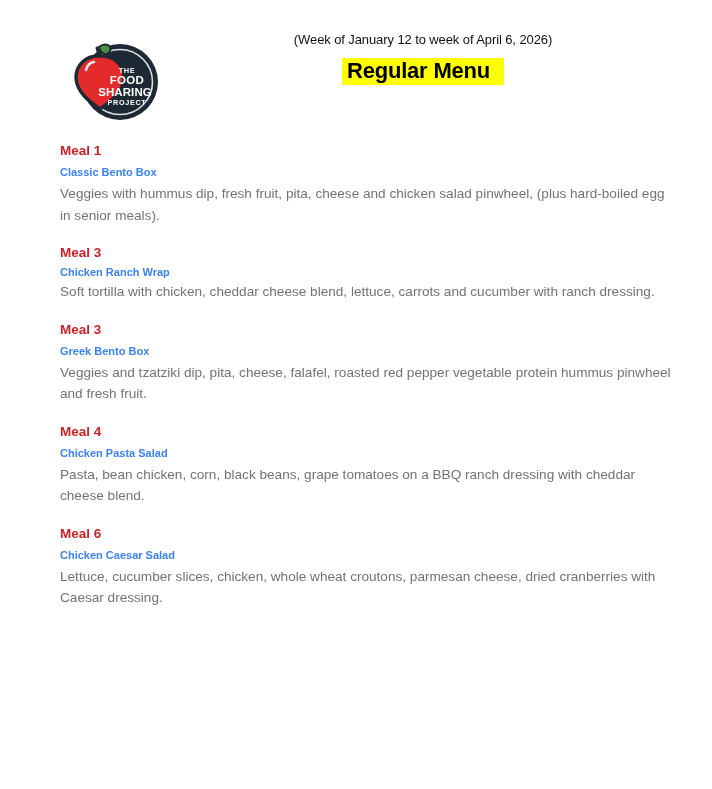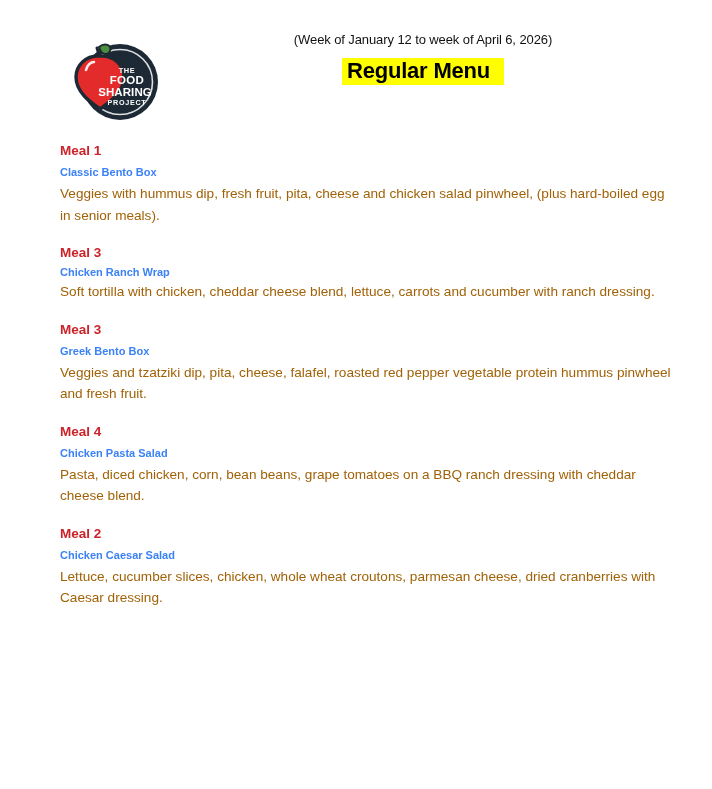--- a/index.html
+++ b/index.html
@@ -89,21 +89,21 @@
   .meal-name {
     font-size: 11px;
     font-weight: bold;
     color: #3b82f6;
     line-height: 18px;
     margin-bottom: 2px;
   }
   .meal-desc {
     font-size: 13.6px;
     font-weight: normal;
-    color: #a16207;
+    color: #737373;
     line-height: 21.5px;
   }
   .meal-desc .endpunct {
     font-weight: bold;
   }
 
   
   .meal.tight .meal-label { margin-bottom: 1px; }
   .meal.tight .meal-name { margin-bottom: 0px; }
 </style>
@@ -164,23 +164,23 @@
 
   <div class="meal">
     <div class="meal-label">Meal 3</div>
     <div class="meal-name">Greek Bento Box</div>
     <div class="meal-desc">Veggies and tzatziki dip, pita, cheese, falafel, roasted red pepper vegetable protein hummus pinwheel and fresh fruit.</div>
   </div>
 
   <div class="meal">
     <div class="meal-label">Meal 4</div>
     <div class="meal-name">Chicken Pasta Salad</div>
-    <div class="meal-desc">Pasta, diced chicken, corn, bean beans, grape tomatoes on a BBQ ranch dressing with cheddar cheese blend.</div>
+    <div class="meal-desc">Pasta, bean chicken, corn, black beans, grape tomatoes on a BBQ ranch dressing with cheddar cheese blend.</div>
   </div>
 
   <div class="meal">
-    <div class="meal-label">Meal 2</div>
+    <div class="meal-label">Meal 6</div>
     <div class="meal-name">Chicken Caesar Salad</div>
     <div class="meal-desc">Lettuce, cucumber slices, chicken, whole wheat croutons, parmesan cheese, dried cranberries with Caesar dressing.</div>
   </div>
 
 
 </div>
 
 </body></html>

